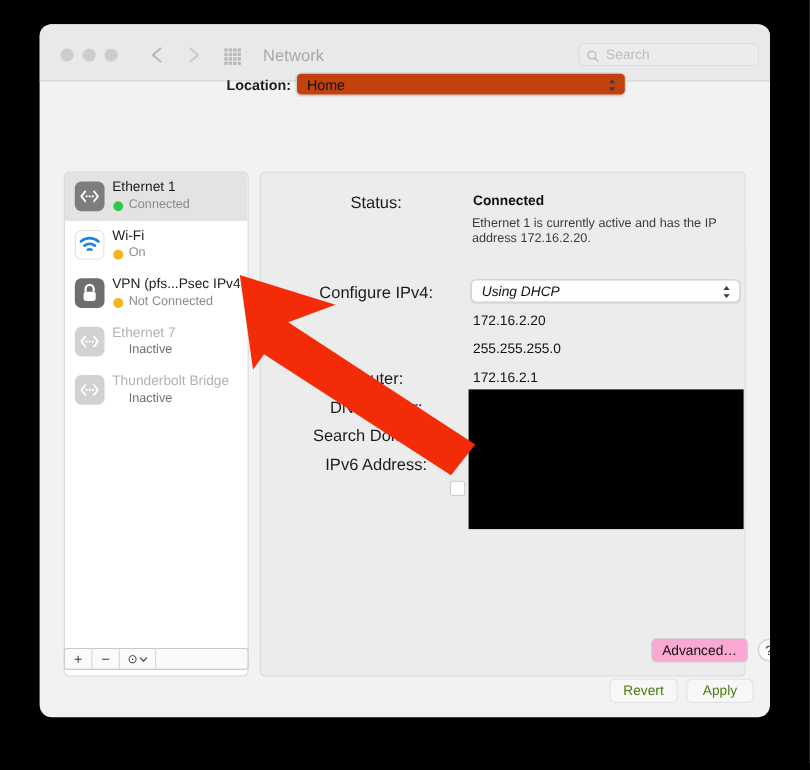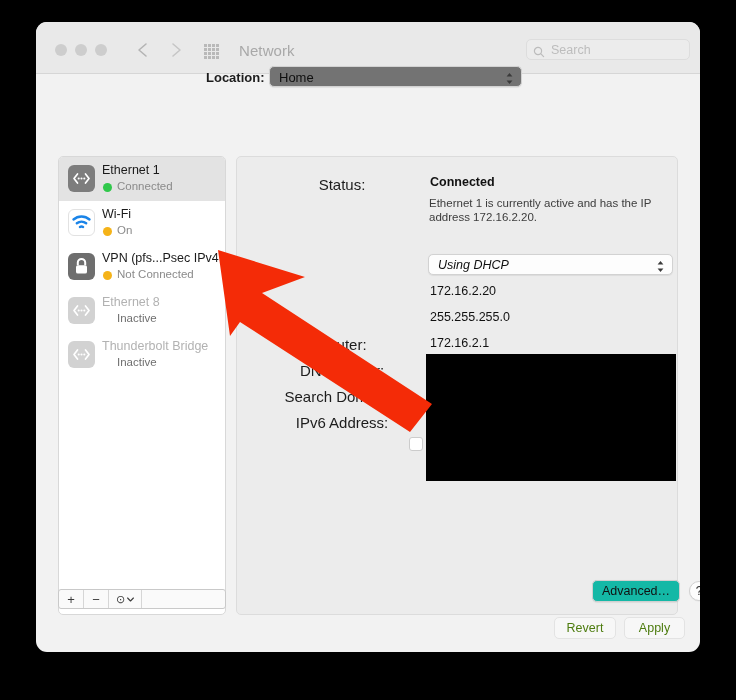--- a/index.html
+++ b/index.html
@@ -124,23 +124,23 @@
     left: 170px;
     top: 48px;
     font-size: 13px;
     color: #1c1c1c;
     font-weight: bold;
   }
   #location-select {
     position: absolute;
     left: 233px;
     top: 44px;
-    width: 253px;
+    width: 300px;
     height: 21px;
-    background: #737373;
+    background: #c2410c;
     border: 1px solid #d2d2d2;
     border-radius: 5px;
     box-sizing: border-box;
     box-shadow: 0 0.5px 1px rgba(0,0,0,0.07);
   }
   #location-value {
     position: absolute;
     left: 9px;
     top: 3px;
     font-size: 13px;
@@ -336,21 +336,21 @@
     height: 127px;
     background: #000000;
   }
 
   #advanced-btn {
     position: absolute;
     left: 355px;
     top: 423px;
     width: 88px;
     height: 22px;
-    background: #14b8a6;
+    background: #f9a8d4;
     border: 1px solid #d0d0d0;
     border-radius: 5px;
     box-sizing: border-box;
     box-shadow: 0 0.5px 1px rgba(0,0,0,0.07);
     font-size: 12.5px;
     color: #111111;
     display: flex;
     align-items: center;
     justify-content: center;
   }
@@ -519,21 +519,21 @@
       <div class="svc disabled">
         <div class="ico ethernet dim">
           <svg width="27" height="27" viewBox="0 0 27 27">
               <path d="M9.5 9 L6 13.5 L9.5 18" fill="none" stroke="#ffffff" stroke-width="1.7" stroke-linecap="round" stroke-linejoin="round"></path>
               <path d="M17.5 9 L21 13.5 L17.5 18" fill="none" stroke="#ffffff" stroke-width="1.7" stroke-linecap="round" stroke-linejoin="round"></path>
               <circle cx="10.7" cy="13.5" r="1.05" fill="#ffffff"></circle>
               <circle cx="13.5" cy="13.5" r="1.05" fill="#ffffff"></circle>
               <circle cx="16.3" cy="13.5" r="1.05" fill="#ffffff"></circle>
             </svg>
         </div>
-        <div class="nm">Ethernet 8</div>
+        <div class="nm">Ethernet 7</div>
         <div class="st">Inactive</div>
       </div>
 
       <div class="svc disabled">
         <div class="ico ethernet dim">
           <svg width="27" height="27" viewBox="0 0 27 27">
               <path d="M9.5 9 L6 13.5 L9.5 18" fill="none" stroke="#ffffff" stroke-width="1.7" stroke-linecap="round" stroke-linejoin="round"></path>
               <path d="M17.5 9 L21 13.5 L17.5 18" fill="none" stroke="#ffffff" stroke-width="1.7" stroke-linecap="round" stroke-linejoin="round"></path>
               <circle cx="10.7" cy="13.5" r="1.05" fill="#ffffff"></circle>
               <circle cx="13.5" cy="13.5" r="1.05" fill="#ffffff"></circle>
@@ -559,20 +559,21 @@
       </div>
       <div id="tb-filler"></div>
     </div>
 
     <div id="detail">
 
       <div class="frow-label" id="status-label">Status:</div>
       <div class="frow-value" id="status-value">Connected</div>
       <div id="status-desc">Ethernet 1 is currently active and has the IP address 172.16.2.20.</div>
 
+      <div class="frow-label" id="cfg-label">Configure IPv4:</div>
       <div id="cfg-select">
         <span id="cfg-value">Using DHCP</span>
         <span class="stepper">
           <svg width="9" height="13" viewBox="0 0 9 13">
               <path d="M4.5 1 L7.4 4.6 L1.6 4.6 Z" fill="#3a3a3a"></path>
               <path d="M4.5 12 L7.4 8.4 L1.6 8.4 Z" fill="#3a3a3a"></path>
             </svg>
         </span>
       </div>
 

